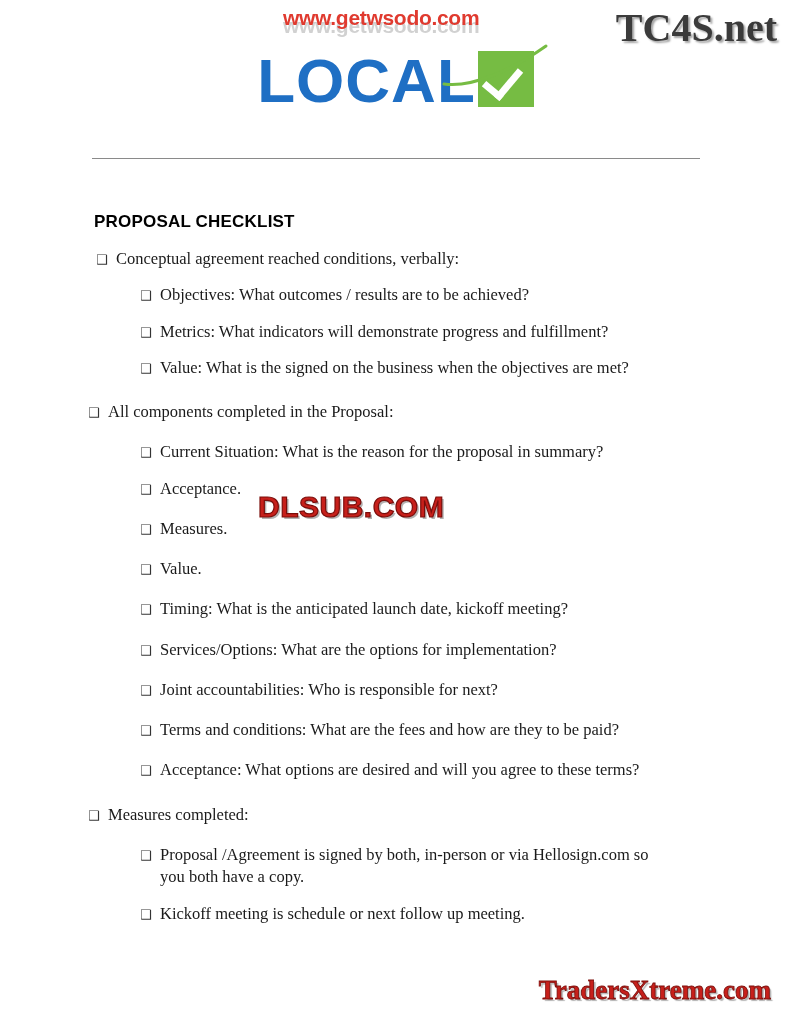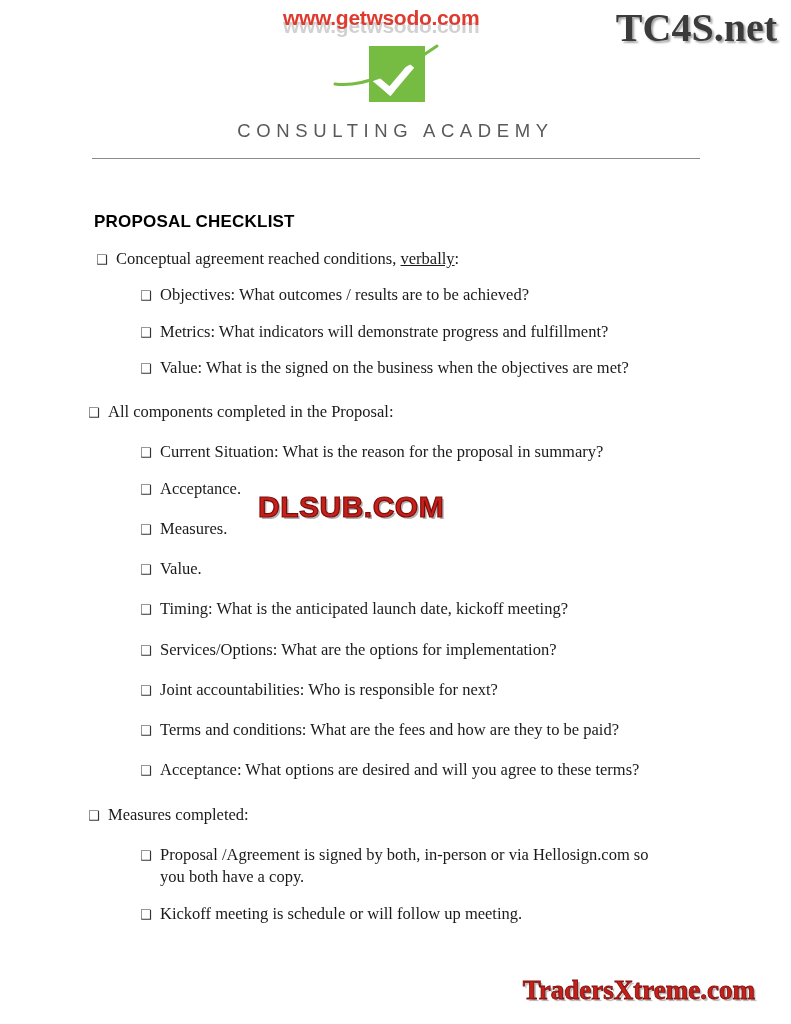--- a/index.html
+++ b/index.html
@@ -58,21 +58,21 @@
     font-weight: bold;
     color: #c7201b;
     -webkit-text-stroke: 1.2px #7a0d0a;
     text-shadow: 2px 2px 0 rgba(0,0,0,0.30);
     letter-spacing: 0.5px;
     white-space: nowrap;
   }
   .wm-bottom {
     position: absolute;
     bottom: 18px;
-    right: 36px;
+    right: 20px;
     font-family: "Liberation Serif", serif;
     font-size: 27px;
     font-weight: bold;
     color: #c7201b;
     -webkit-text-stroke: 0.8px #7a0d0a;
     text-shadow: 2px 2px 1px rgba(0,0,0,0.30);
     white-space: nowrap;
   }
 
   
@@ -172,37 +172,36 @@
     font-size: 13px;
     color: #333;
   }
   .item .txt {
     display: block;
   }
   .lvl1 { margin-left: 96px; padding-left: 20px; }
   .lvl2 { margin-left: 140px; padding-left: 20px; }
   .gap-top { margin-top: 22px; }
   .gap-small { margin-top: 18px; }
-  .u { text-decoration: underline; }
+  .u { }
 </style>
 </head>
 <body>
 
 <div class="wm-top-left-ghost">www.getwsodo.com</div>
 <div class="wm-top-left">www.getwsodo.com</div>
 <div class="wm-top-right">TC4S.net</div>
 
 <div class="logo-wrap">
   <div class="logo-row">
-    <span class="logo-box"></span>
+    <span class="logo-word">LOCAL</span><span class="logo-box"></span>
     <svg class="logo-swoosh" viewBox="0 0 110 46">
       <path d="M2 40 C 30 44, 70 26, 104 2" stroke="#76bc43" stroke-width="3" fill="none" stroke-linecap="round"></path>
     </svg>
   </div>
-  <div class="logo-sub">CONSULTING ACADEMY</div>
 </div>
 <div class="header-rule"></div>
 
 <div class="doc">
   <div class="page-title">PROPOSAL CHECKLIST</div>
 
   <div class="item lvl1">
     <span class="box">❑</span>
     <span class="txt"><span>Conceptual agreement reached conditions, </span><span class="u">verbally</span><span>:</span></span>
   </div>
@@ -263,18 +262,18 @@
   <div class="item lvl1 gap-top" style="margin-left:88px;">
     <span class="box">❑</span>
     <span class="txt">Measures completed:</span>
   </div>
   <div class="item lvl2 gap-small" style="margin-right:105px;">
     <span class="box">❑</span>
     <span class="txt">Proposal /Agreement is signed by both, in-person or via Hellosign.com so you both have a copy.</span>
   </div>
   <div class="item lvl2" style="margin-top:14px;">
     <span class="box">❑</span>
-    <span class="txt">Kickoff meeting is schedule or will follow up meeting.</span>
+    <span class="txt">Kickoff meeting is schedule or next follow up meeting.</span>
   </div>
 </div>
 
 <div class="wm-center">DLSUB.COM</div>
 <div class="wm-bottom">TradersXtreme.com</div>
 
 </body></html>

